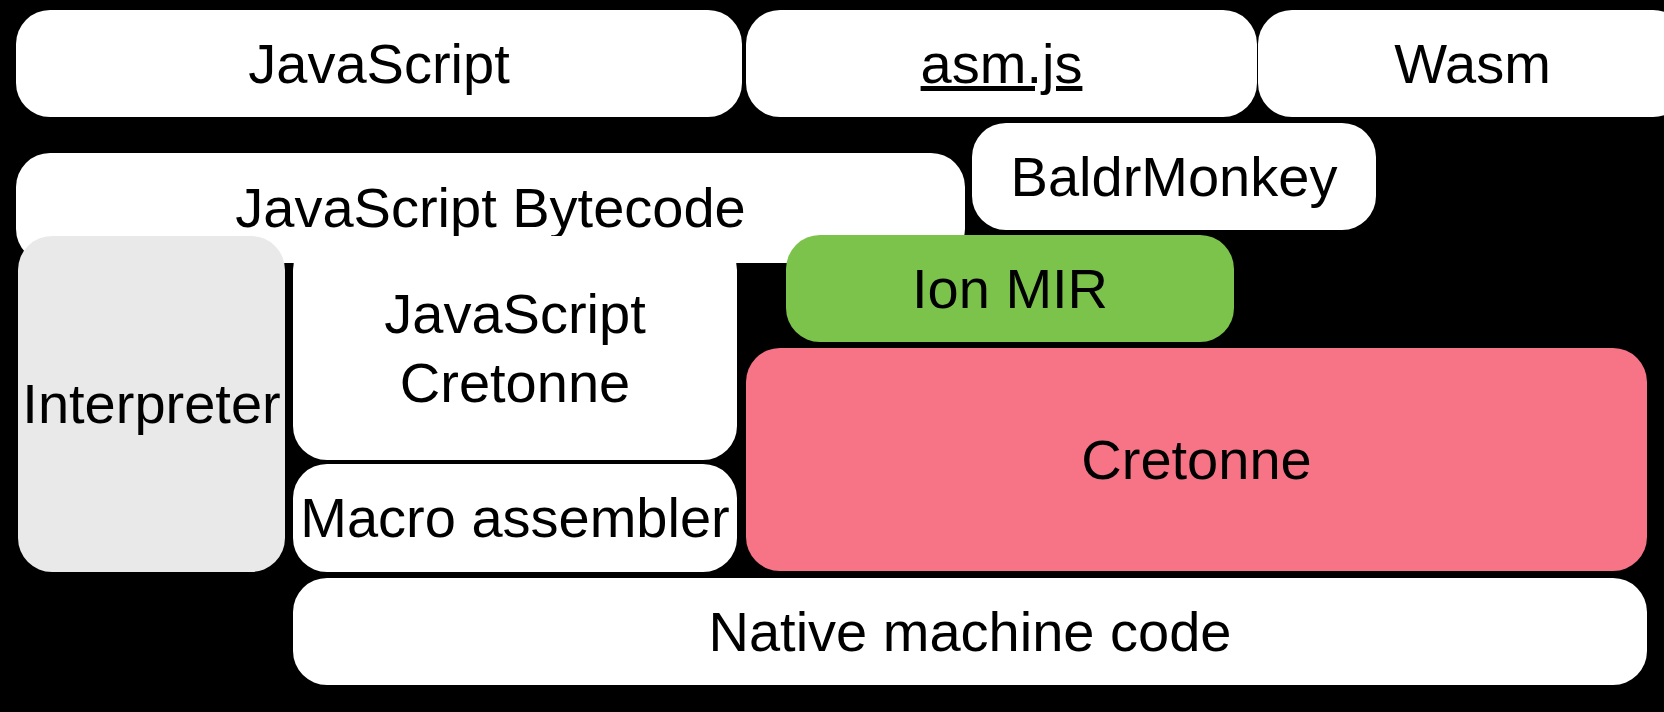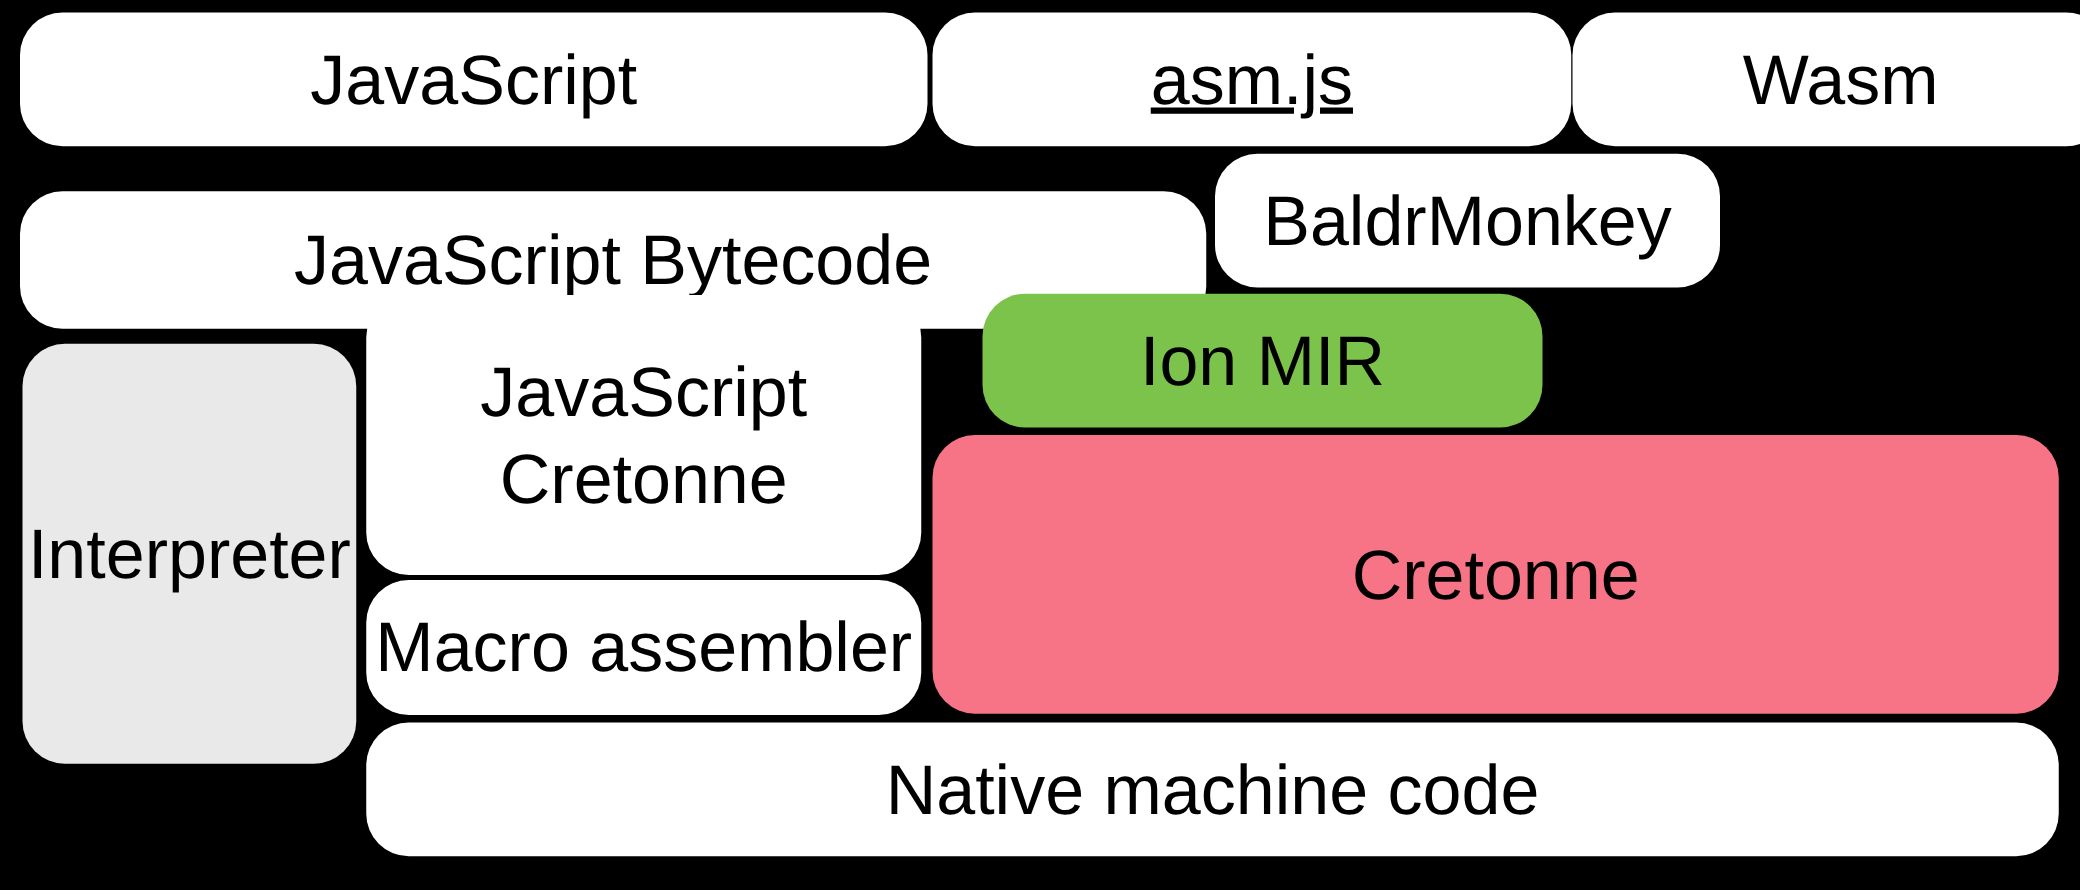--- a/index.html
+++ b/index.html
@@ -55,21 +55,21 @@
     <span>Wasm</span>
   </div>
 
   <div class="box b-javascript-bytecode" style="background: rgb(255, 255, 255);">
     <span>JavaScript Bytecode</span>
   </div>
   <div class="box b-baldrmonkey" style="background: rgb(255, 255, 255);">
     <span>BaldrMonkey</span>
   </div>
 
-  <div class="box b-interpreter" style="background: rgb(233, 233, 233); margin-top: 39px;">
+  <div class="box b-interpreter" style="background: rgb(233, 233, 233);">
     <span>Interpreter</span>
   </div>
   <div class="box b-javascript-baseline" style="background: rgb(255, 255, 255);">
     <span>JavaScript Cretonne</span>
   </div>
   <div class="box b-ion-mir" style="background: rgb(124, 195, 76);">
     <span>Ion MIR</span>
   </div>
   <div class="box b-cretonne" style="background: rgb(247, 116, 135);">
     <span>Cretonne</span>

